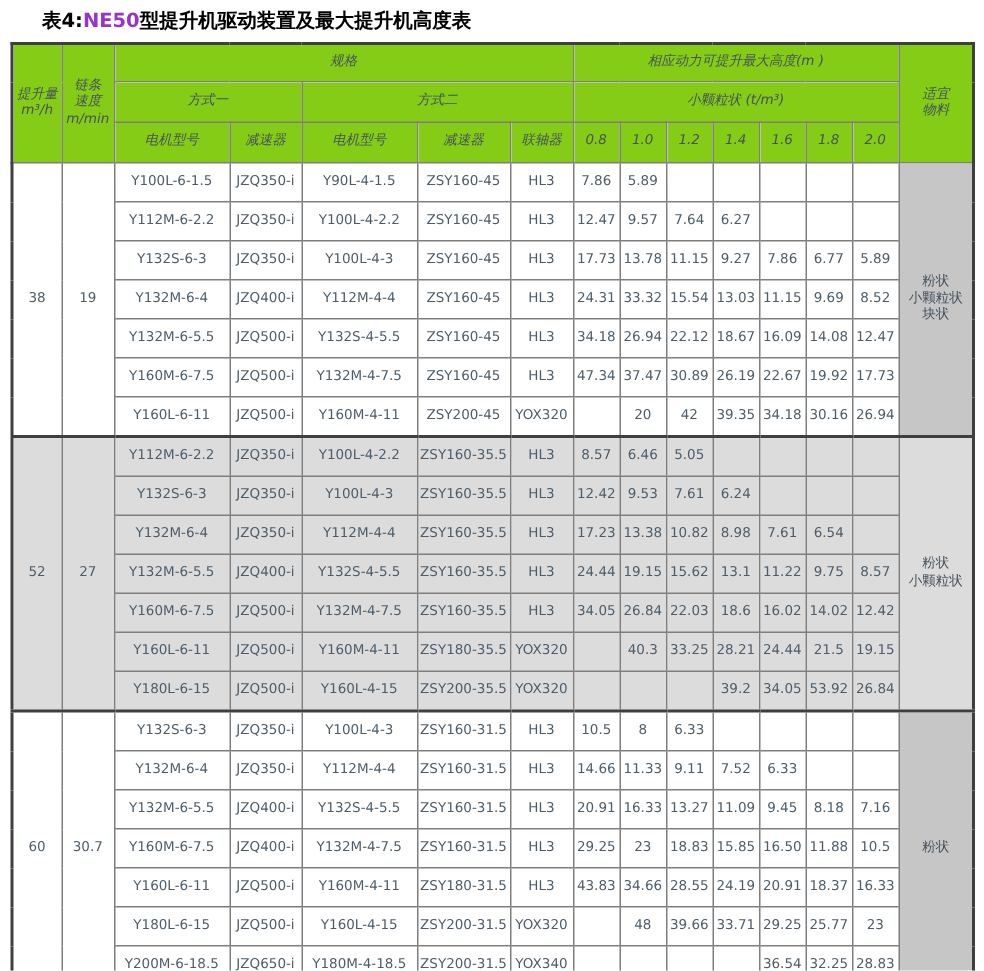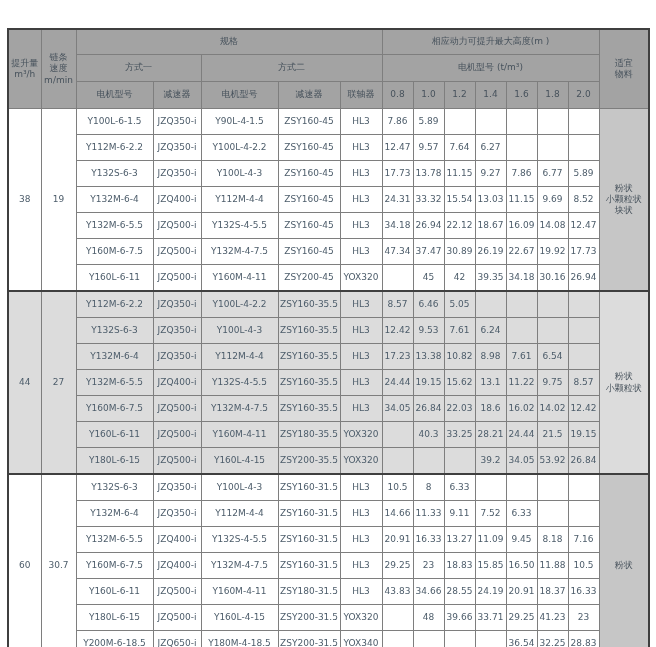--- a/index.html
+++ b/index.html
@@ -5,33 +5,34 @@
   html,body{margin:0;padding:0;background:#ffffff;width:656px;height:647px;
     font-family:"DejaVu Sans","Liberation Sans",sans-serif;}
   .page{position:relative;width:656px;height:647px;overflow:hidden;}
   .title{position:absolute;left:28px;top:5px;font-size:13px;font-weight:bold;color:#000;}
   .title .hl{color:#9933cc;}
   table{position:absolute;left:7px;top:28px;border-collapse:collapse;table-layout:fixed;
     border:2px solid #3f3f3f;}
   th,td{border:1px solid #7e7e7e;text-align:center;vertical-align:middle;
     font-size:9px;font-weight:normal;color:#4c5c6a;padding:0 1px;overflow:hidden;
     line-height:1.25;}
-  thead th{background:#a3a3a3;color:#47525c;height:24px;}
+  thead th{background:#84cc16;color:#47525c;height:24px;font-style:italic;}
   tr.hrow2 th{height:26px;}
   tr.hrow3 th{height:26px;margin-left:12px;}
   tbody td{height:25px;background:#ffffff;}
   tbody tr.shaded td{background:#dcdcdc;}
   tbody td.matcell{background:#c6c6c6;color:#47525c;text-align:center;}
   tbody tr.block-start td{border-top:2px solid #3f3f3f;}
   .u{display:block;}
 </style>
 </head>
 <body>
 <div class="page">
 
+<div class="title"><span>表4:</span><span class="hl">NE50</span><span>型提升机驱动装置及最大提升机高度表</span></div>
 
 <table>
   <colgroup>
     <col style="width:33px">
         <col style="width:35px">
     <col style="width:77px">
         <col style="width:48px">
     <col style="width:77px">
         <col style="width:62px">
         <col style="width:42px">
@@ -58,21 +59,21 @@
       <th colspan="5">规格</th>
       <th colspan="7">相应动力可提升最大高度(m )</th>
       <th rowspan="3">
         <span class="u">适宜</span>
         <span class="u">物料</span>
       </th>
     </tr>
     <tr class="hrow2">
       <th colspan="2">方式一</th>
       <th colspan="3">方式二</th>
-      <th colspan="7">电机型号 (t/m³)</th>
+      <th colspan="7">小颗粒状 (t/m³)</th>
     </tr>
     <tr class="hrow3">
       <th>电机型号</th>
       <th>减速器</th>
       <th>电机型号</th>
       <th>减速器</th>
       <th>联轴器</th>
       <th>0.8</th>
       <th>1.0</th>
       <th>1.2</th>
@@ -174,29 +175,29 @@
           <td>19.92</td>
           <td>17.73</td>
         </tr>
         <tr>
           <td>Y160L-6-11</td>
           <td>JZQ500-i</td>
           <td>Y160M-4-11</td>
           <td>ZSY200-45</td>
           <td>YOX320</td>
           <td></td>
-          <td>45</td>
+          <td>20</td>
           <td>42</td>
           <td>39.35</td>
           <td>34.18</td>
           <td>30.16</td>
           <td>26.94</td>
         </tr>
         <tr class="shaded block-start">
-          <td rowspan="7">44</td>
+          <td rowspan="7">52</td>
           <td rowspan="7">27</td>
           <td>Y112M-6-2.2</td>
           <td>JZQ350-i</td>
           <td>Y100L-4-2.2</td>
           <td>ZSY160-35.5</td>
           <td>HL3</td>
           <td>8.57</td>
           <td>6.46</td>
           <td>5.05</td>
           <td></td>
@@ -371,21 +372,21 @@
           <td>Y180L-6-15</td>
           <td>JZQ500-i</td>
           <td>Y160L-4-15</td>
           <td>ZSY200-31.5</td>
           <td>YOX320</td>
           <td></td>
           <td>48</td>
           <td>39.66</td>
           <td>33.71</td>
           <td>29.25</td>
-          <td>41.23</td>
+          <td>25.77</td>
           <td>23</td>
         </tr>
         <tr>
           <td>Y200M-6-18.5</td>
           <td>JZQ650-i</td>
           <td>Y180M-4-18.5</td>
           <td>ZSY200-31.5</td>
           <td>YOX340</td>
           <td></td>
           <td></td>

